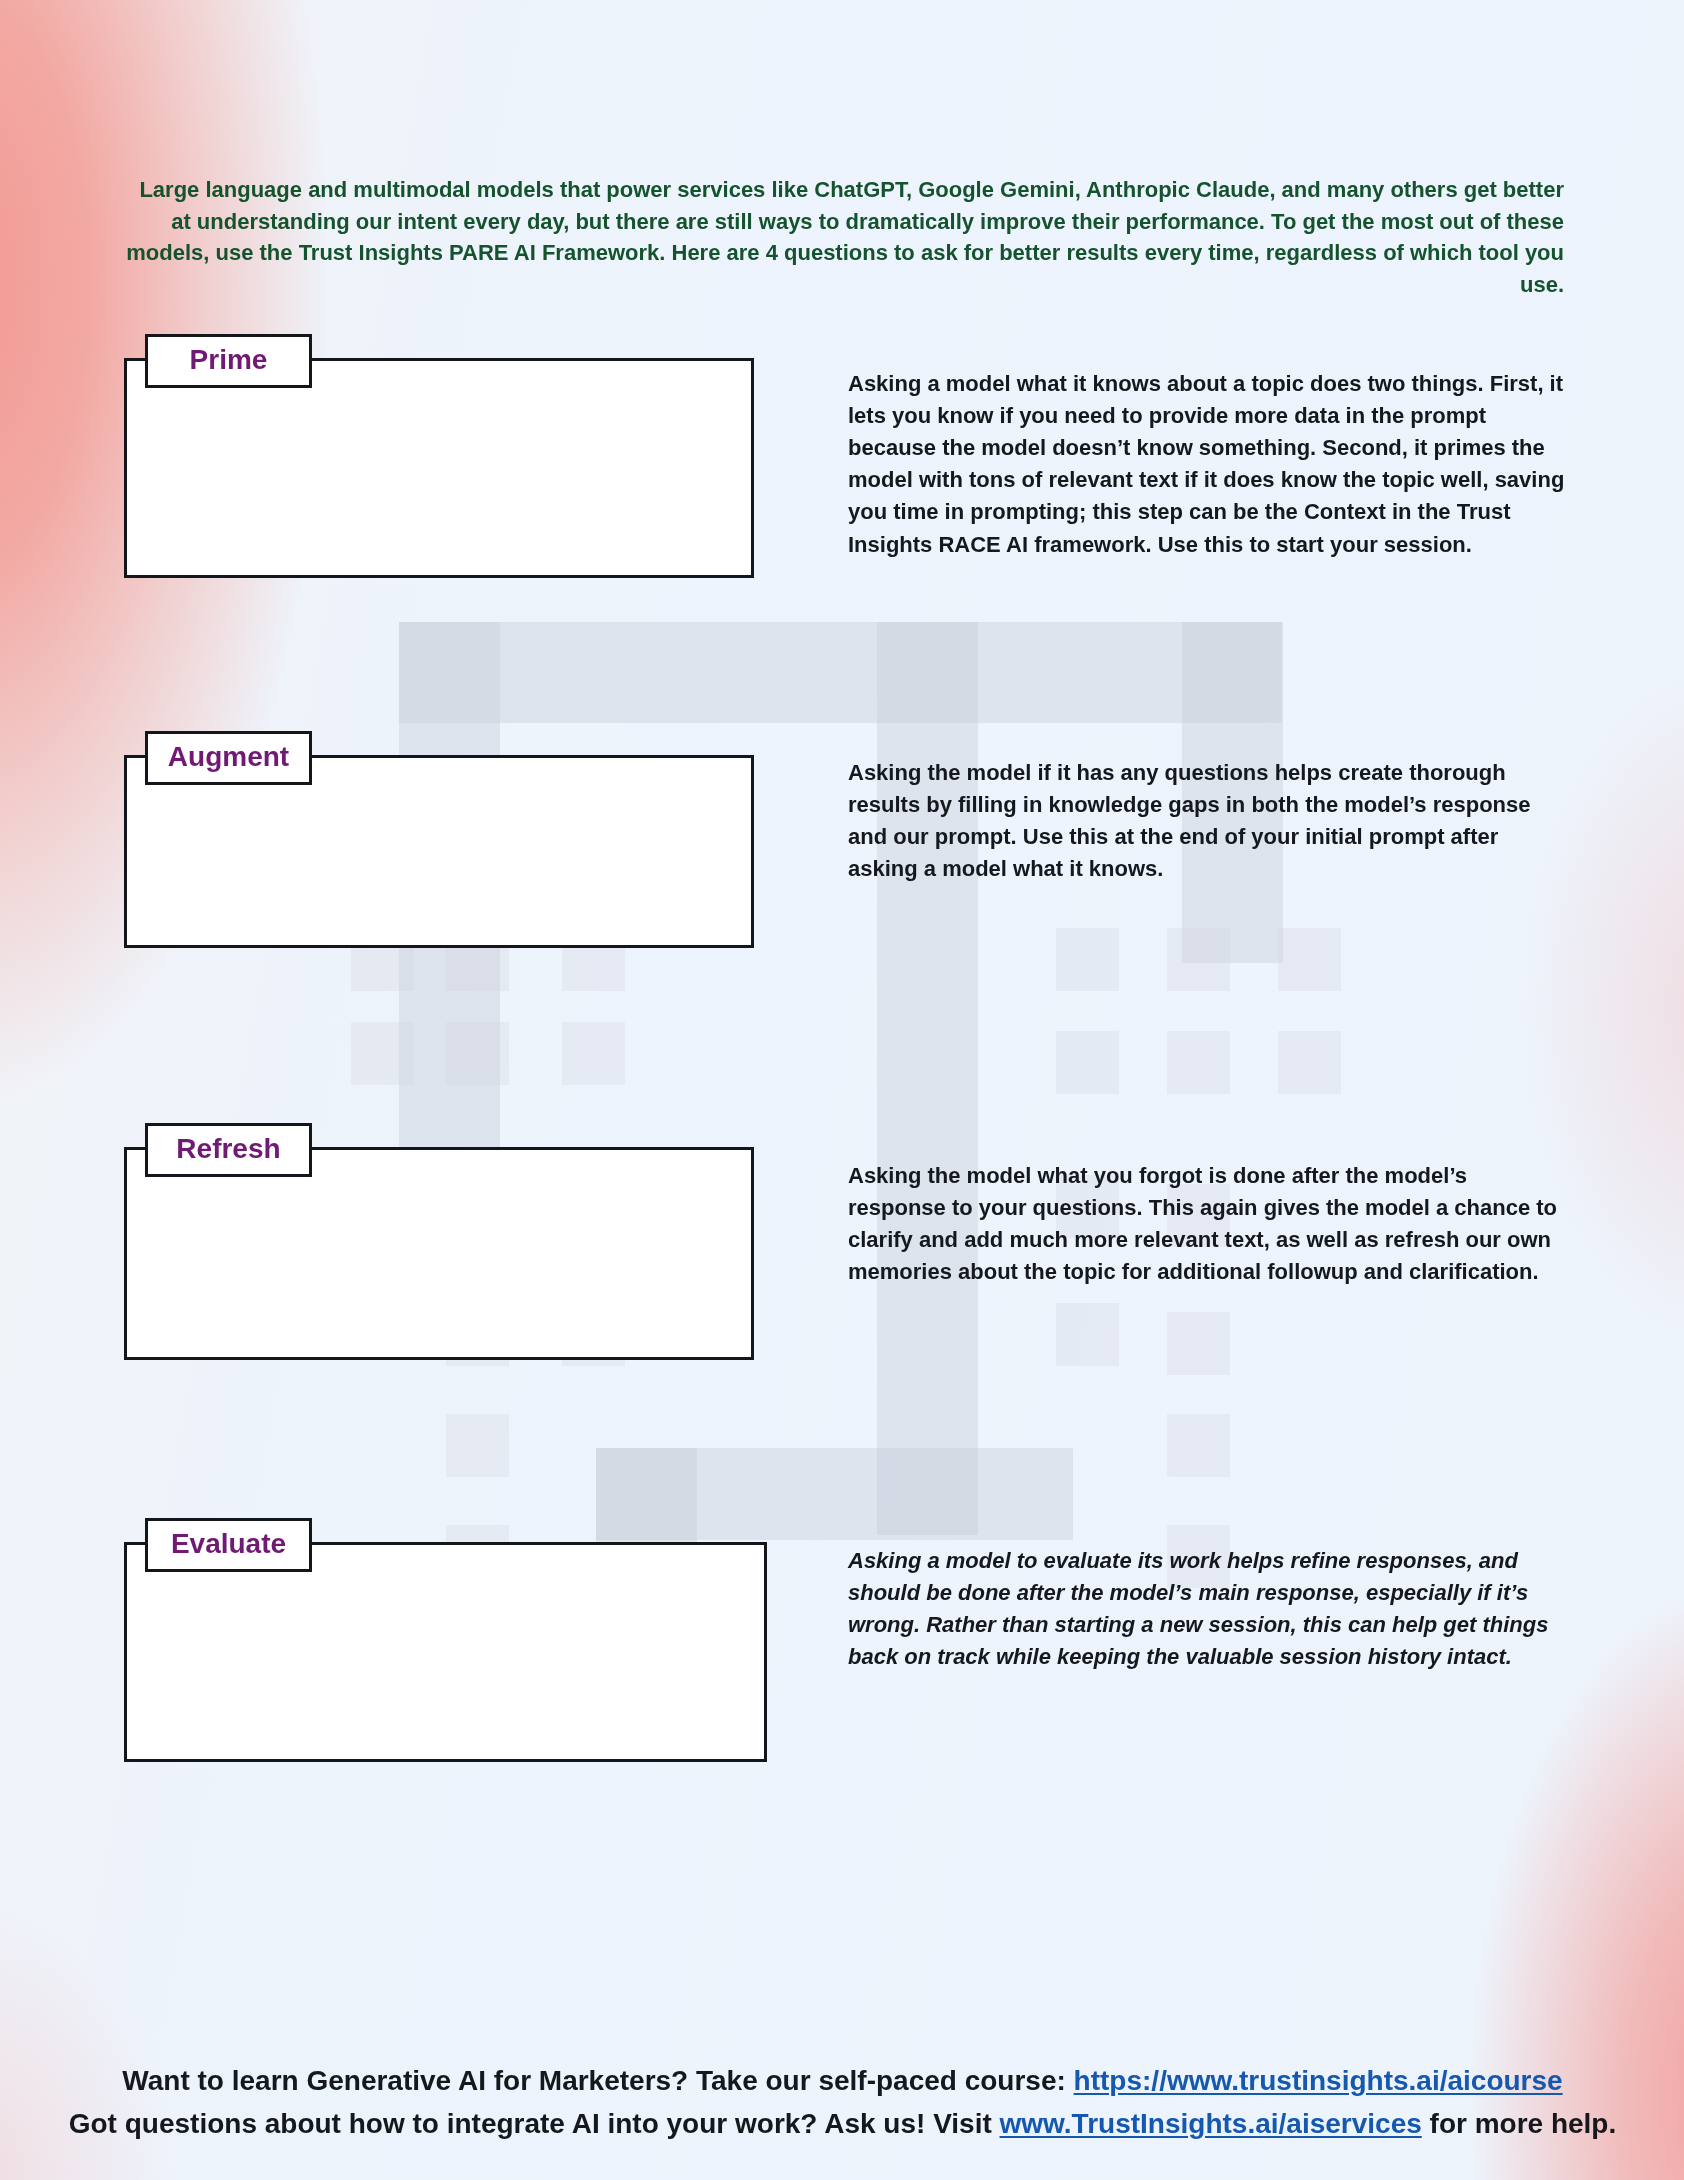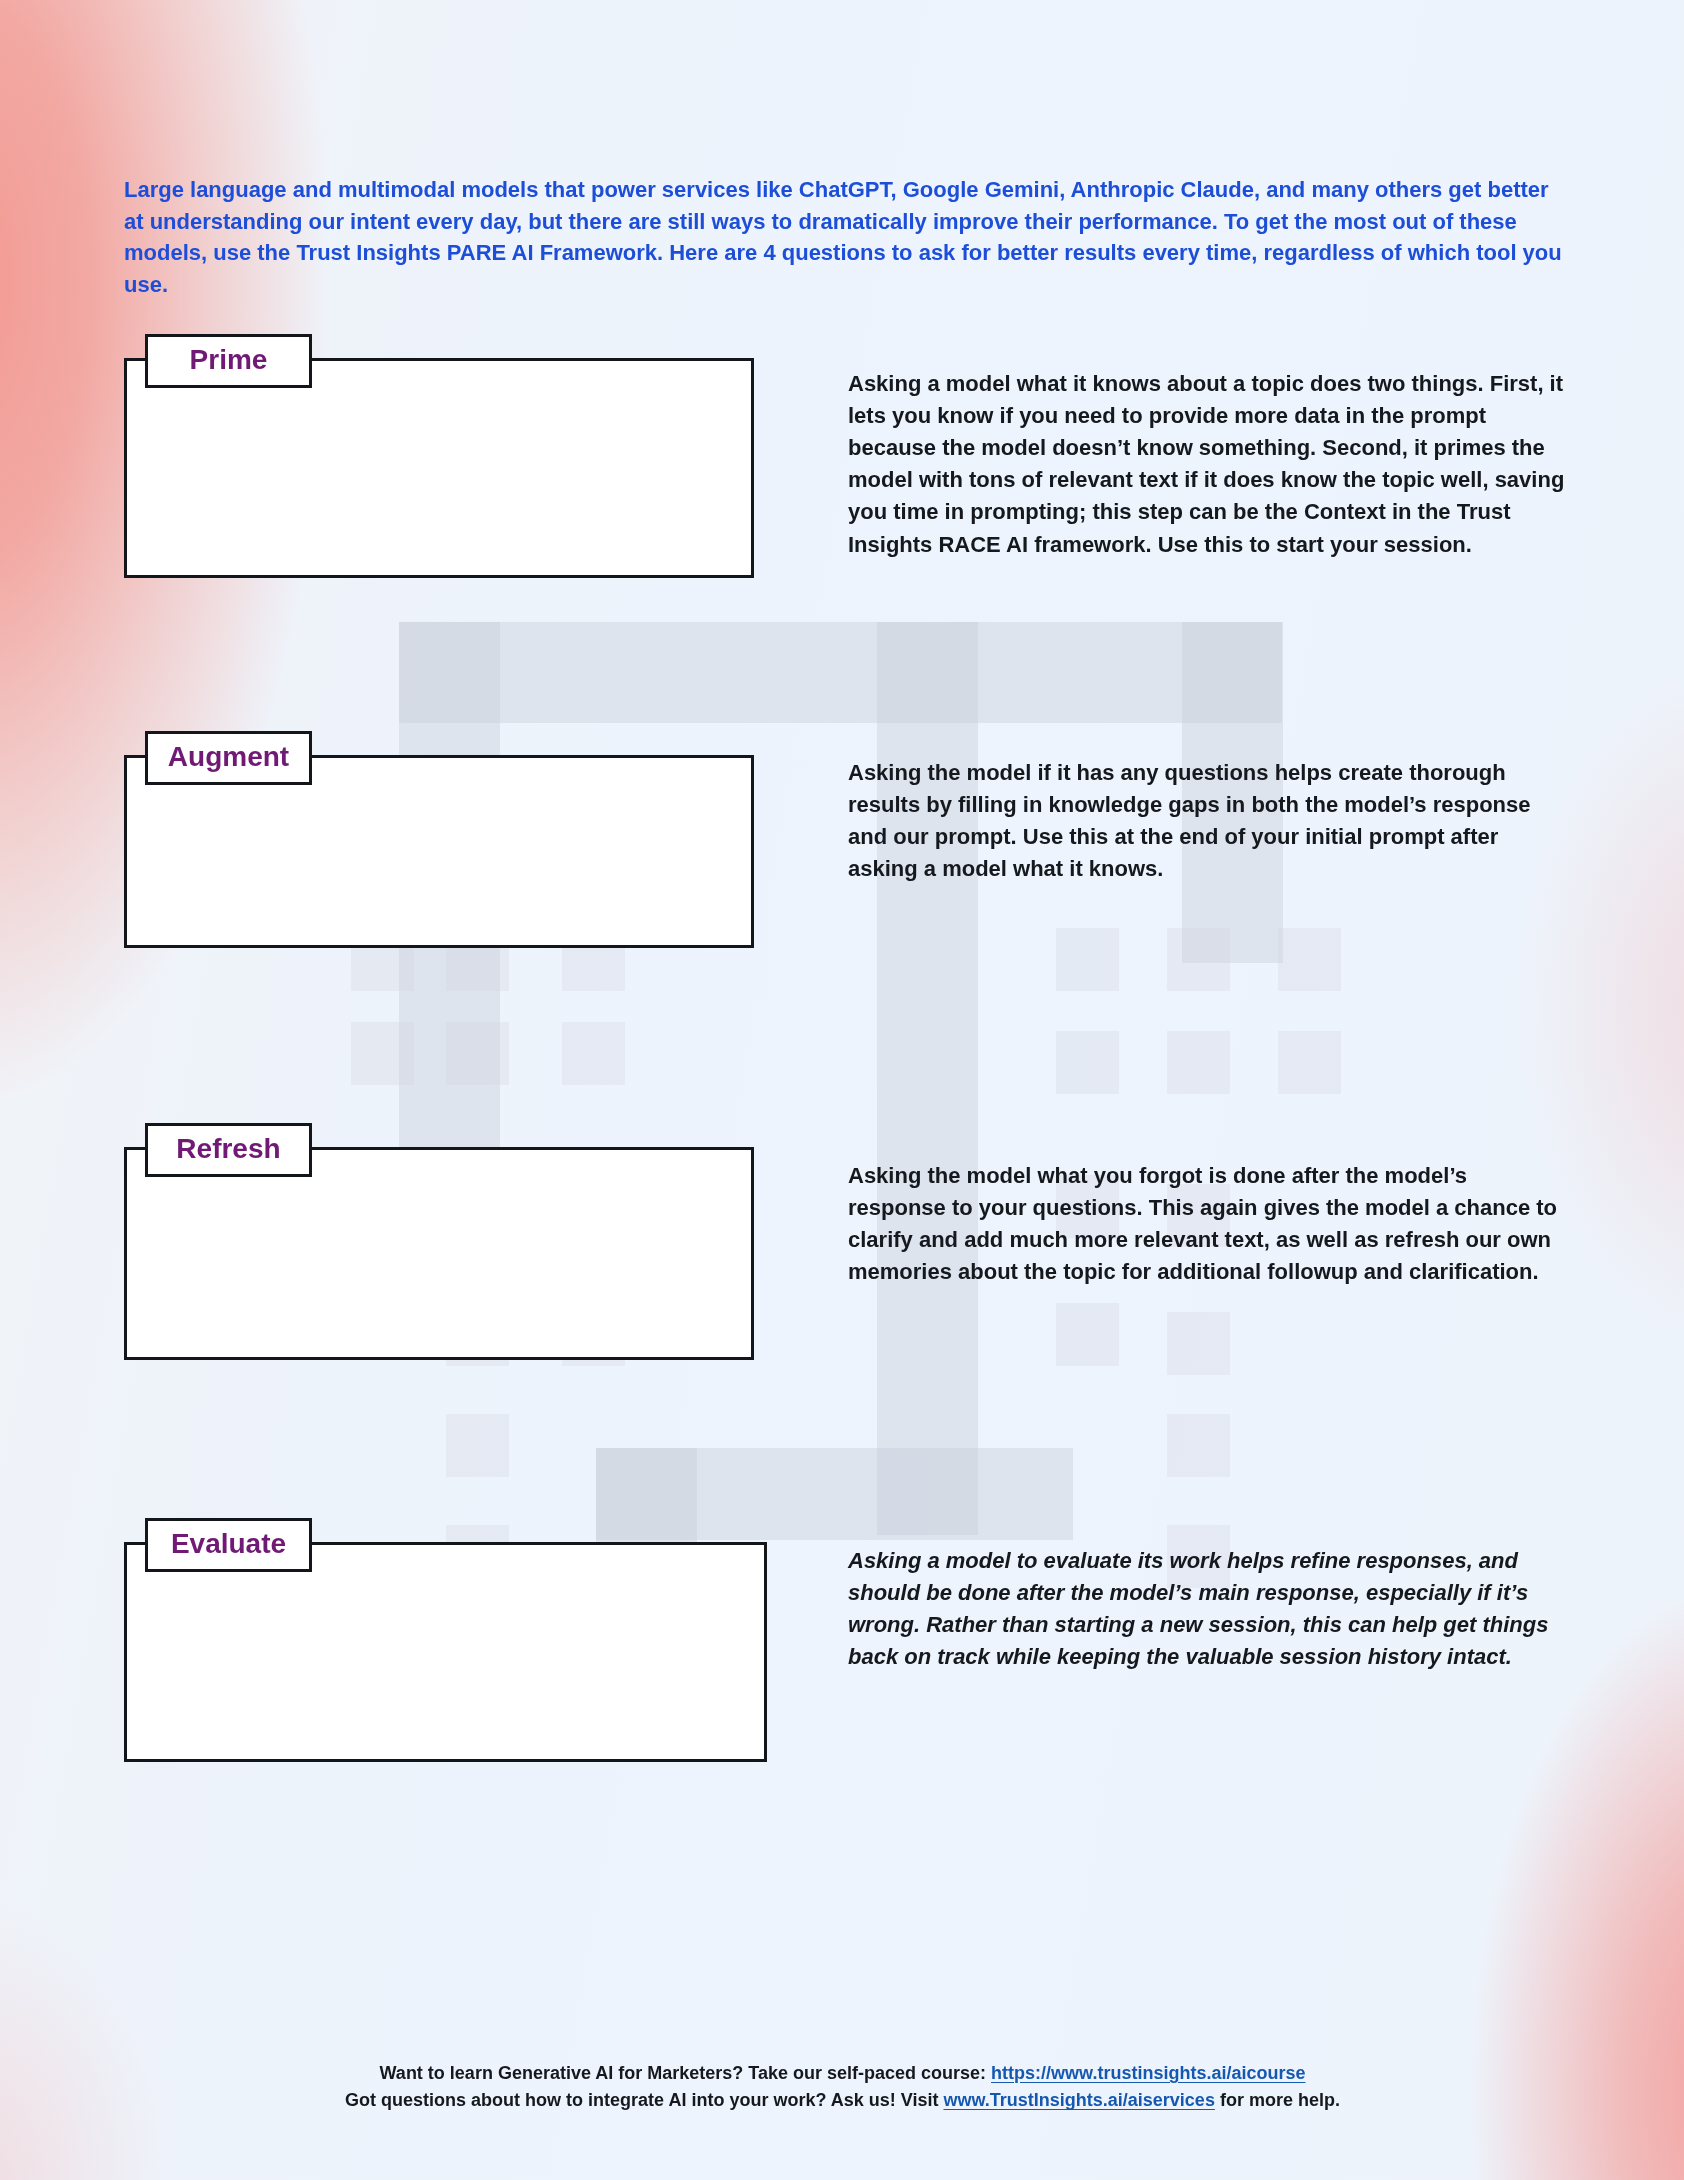--- a/index.html
+++ b/index.html
@@ -65,21 +65,22 @@
   }
 
   #intro-paragraph {
     position: absolute;
     left: 124px;
     top: 152px;
     width: 1440px;
     font-size: 22px;
     line-height: 1.44;
     font-weight: 600;
-    color: #1d4ed8;
+    color: #14532d;
+    text-align: right;
   }
 
   
   .step-row {
     position: absolute;
     left: 0;
     width: 100%;
   }
 
   .step-card-wrap {
@@ -142,21 +143,21 @@
 
   
   #footer {
     position: absolute;
     left: 0;
     top: 2060px;
     width: 100%;
     text-align: center;
   }
   .footer-line {
-    font-size: 18px;
+    font-size: 28px;
     line-height: 1.52;
     font-weight: 600;
     color: #15181d;
     white-space: nowrap;
   }
   .footer-link {
     color: #1558b0;
     text-decoration: underline;
     text-underline-offset: 2.6px;
   }

